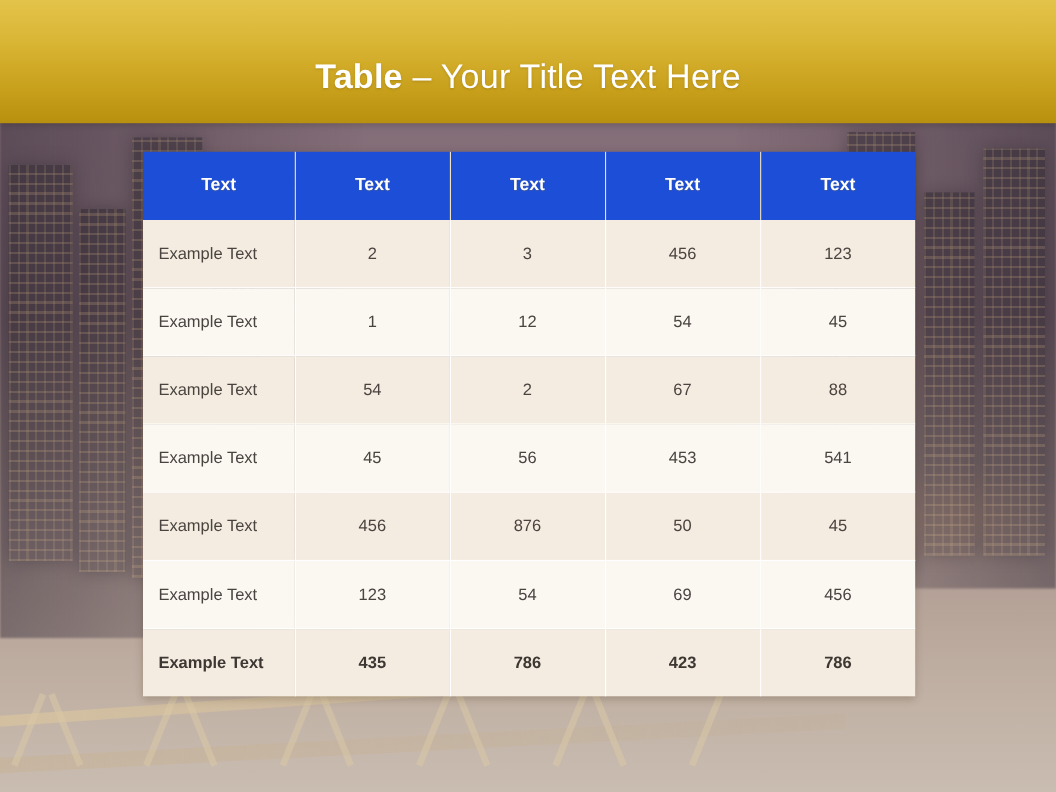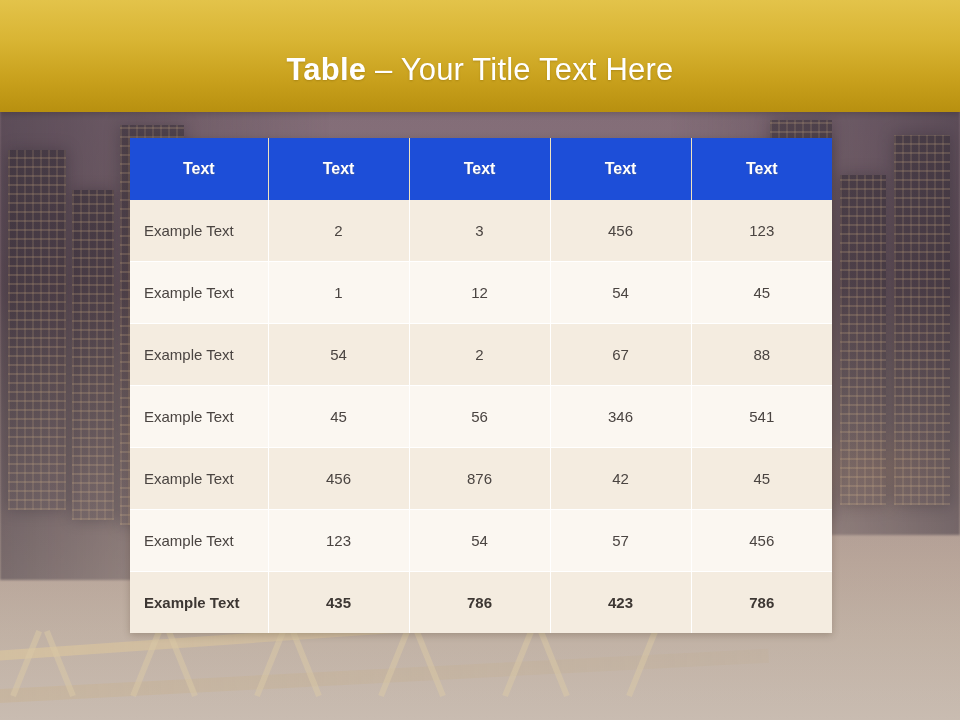--- a/index.html
+++ b/index.html
@@ -295,35 +295,35 @@
           <td class="label">Example Text</td>
           <td>54</td>
           <td>2</td>
           <td>67</td>
           <td>88</td>
         </tr>
         <tr class="even">
           <td class="label">Example Text</td>
           <td>45</td>
           <td>56</td>
-          <td>346</td>
+          <td>453</td>
           <td>541</td>
         </tr>
         <tr class="odd">
           <td class="label">Example Text</td>
           <td>456</td>
           <td>876</td>
-          <td>42</td>
+          <td>50</td>
           <td>45</td>
         </tr>
         <tr class="even">
           <td class="label">Example Text</td>
           <td>123</td>
           <td>54</td>
-          <td>57</td>
+          <td>69</td>
           <td>456</td>
         </tr>
         <tr class="total">
           <td class="label">Example Text</td>
           <td>435</td>
           <td>786</td>
           <td>423</td>
           <td>786</td>
         </tr>
       </tbody>

